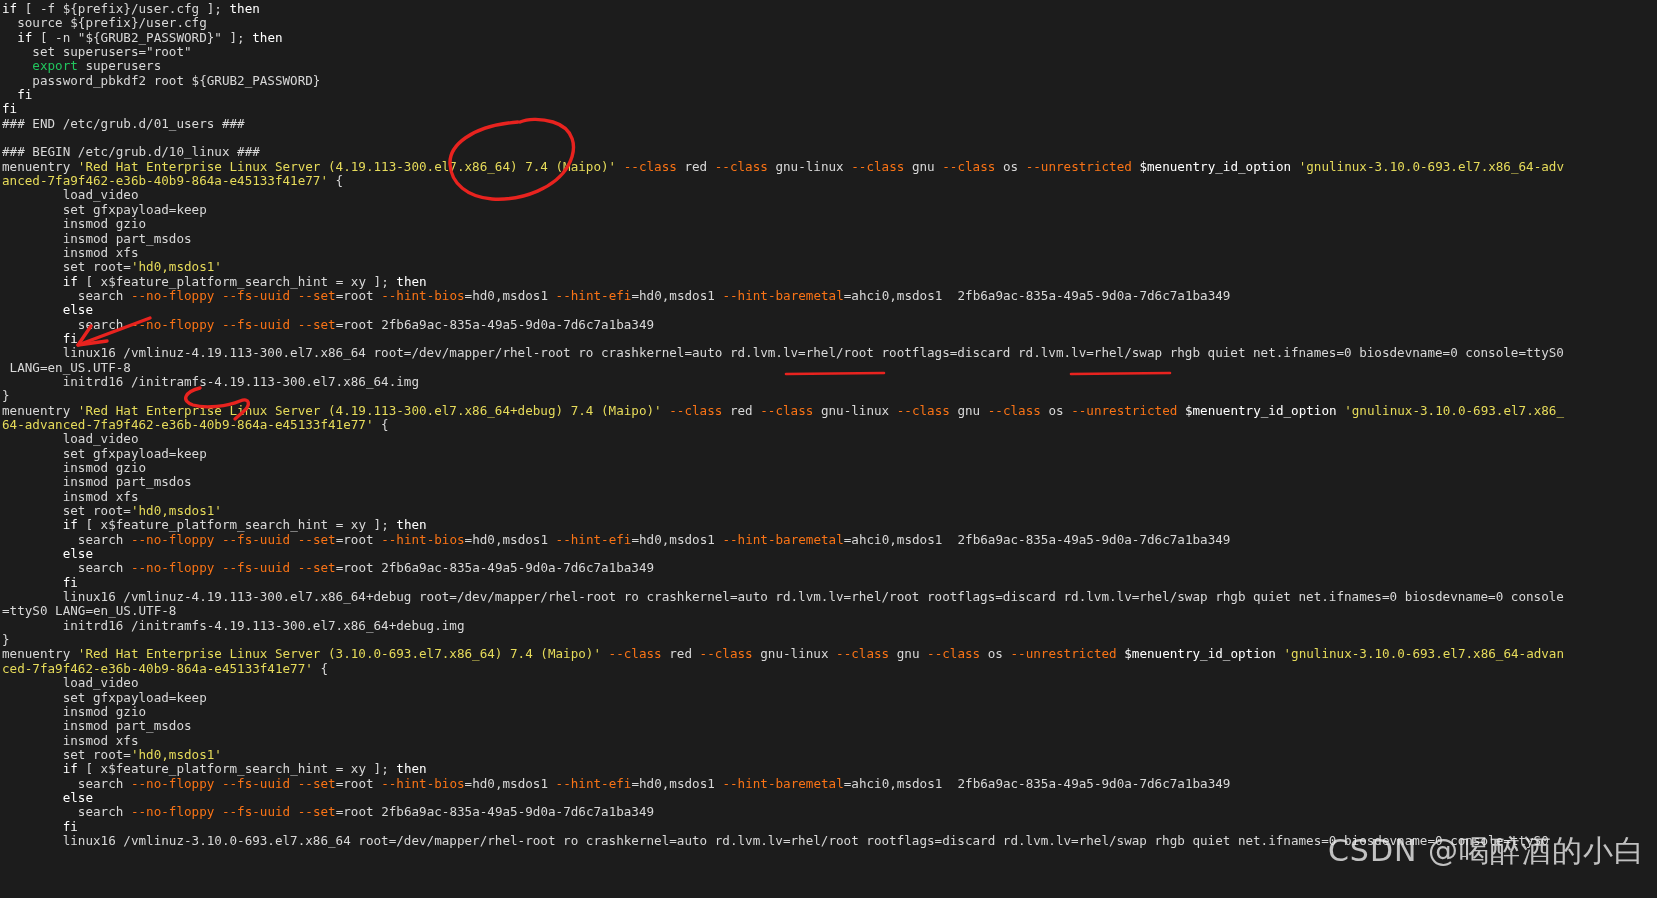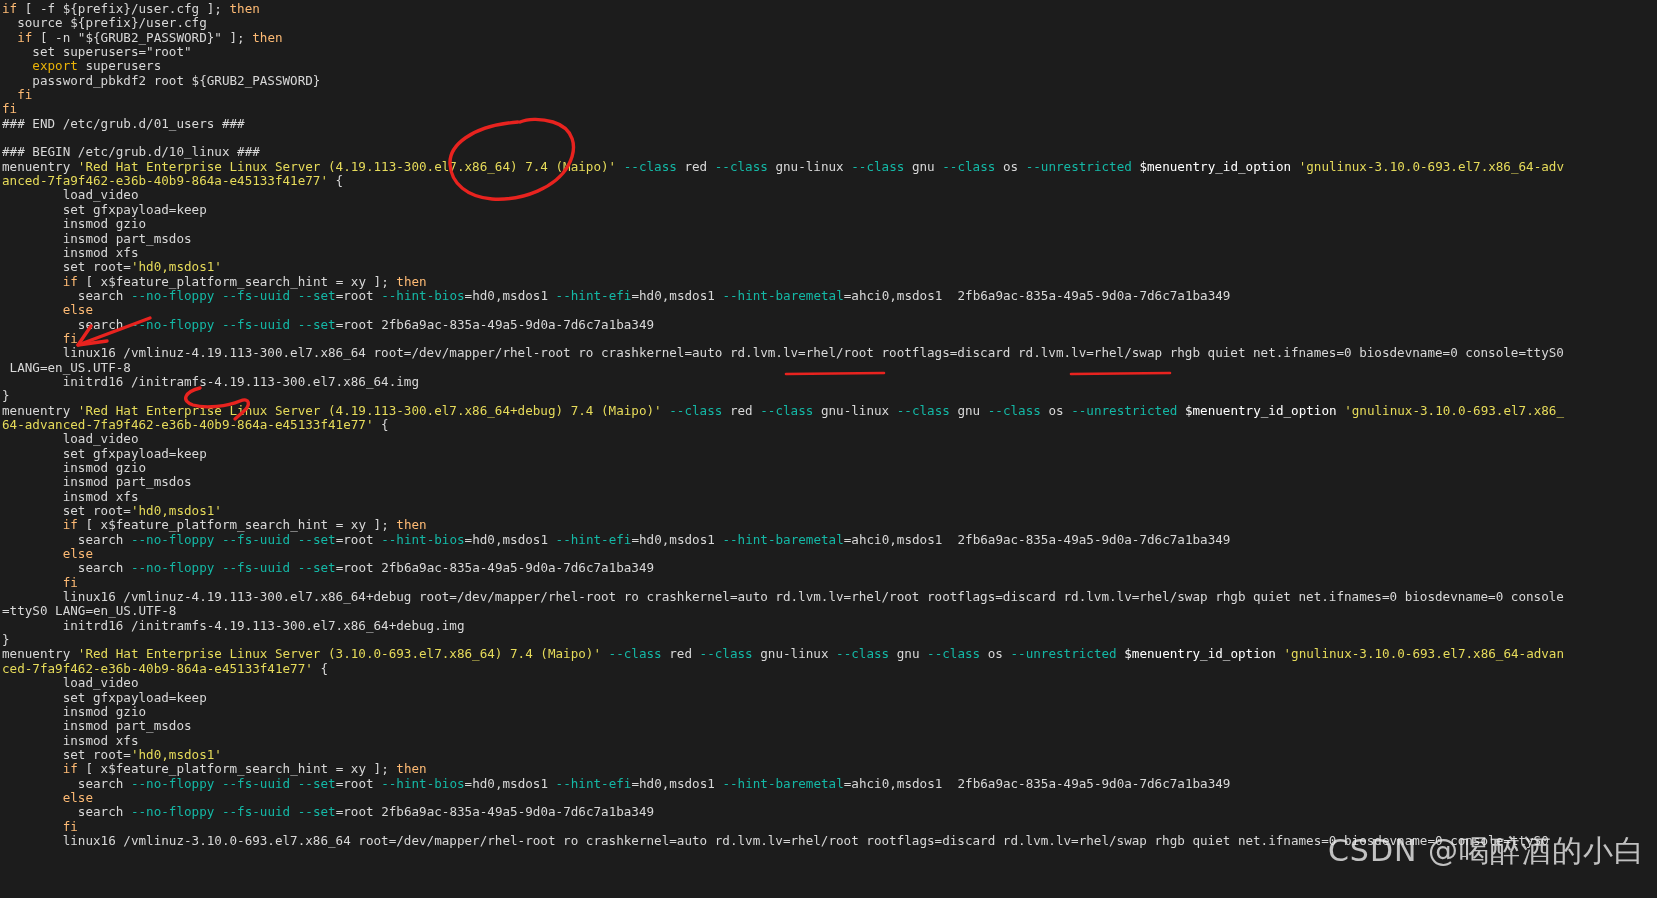--- a/index.html
+++ b/index.html
@@ -27,23 +27,23 @@
     line-height: 14.35px;
     white-space: pre;
     padding: 2px 0 0 2px;
     box-sizing: border-box;
     letter-spacing: 0px;
     overflow: hidden;
   }
   .ln { display: block; height: 14.35px; }
 
   
-  .kw      { color: #fdba74; margin-top: 6px; }   
-  .bi      { color: #eab308; }   
-  .opt     { color: #14b8a6; }   
+  .kw      { color: #ffffff; margin-top: 6px; }   
+  .bi      { color: #22c55e; }   
+  .opt     { color: #f97316; }   
   .str     { color: #e6db5a; }   
   .var     { color: #ffffff; }   
   .plain   { color: #d8d8d8; }
 
   
   #annotations {
     position: absolute;
     top: 0; left: 0;
     width: 1657px;
     height: 898px;

